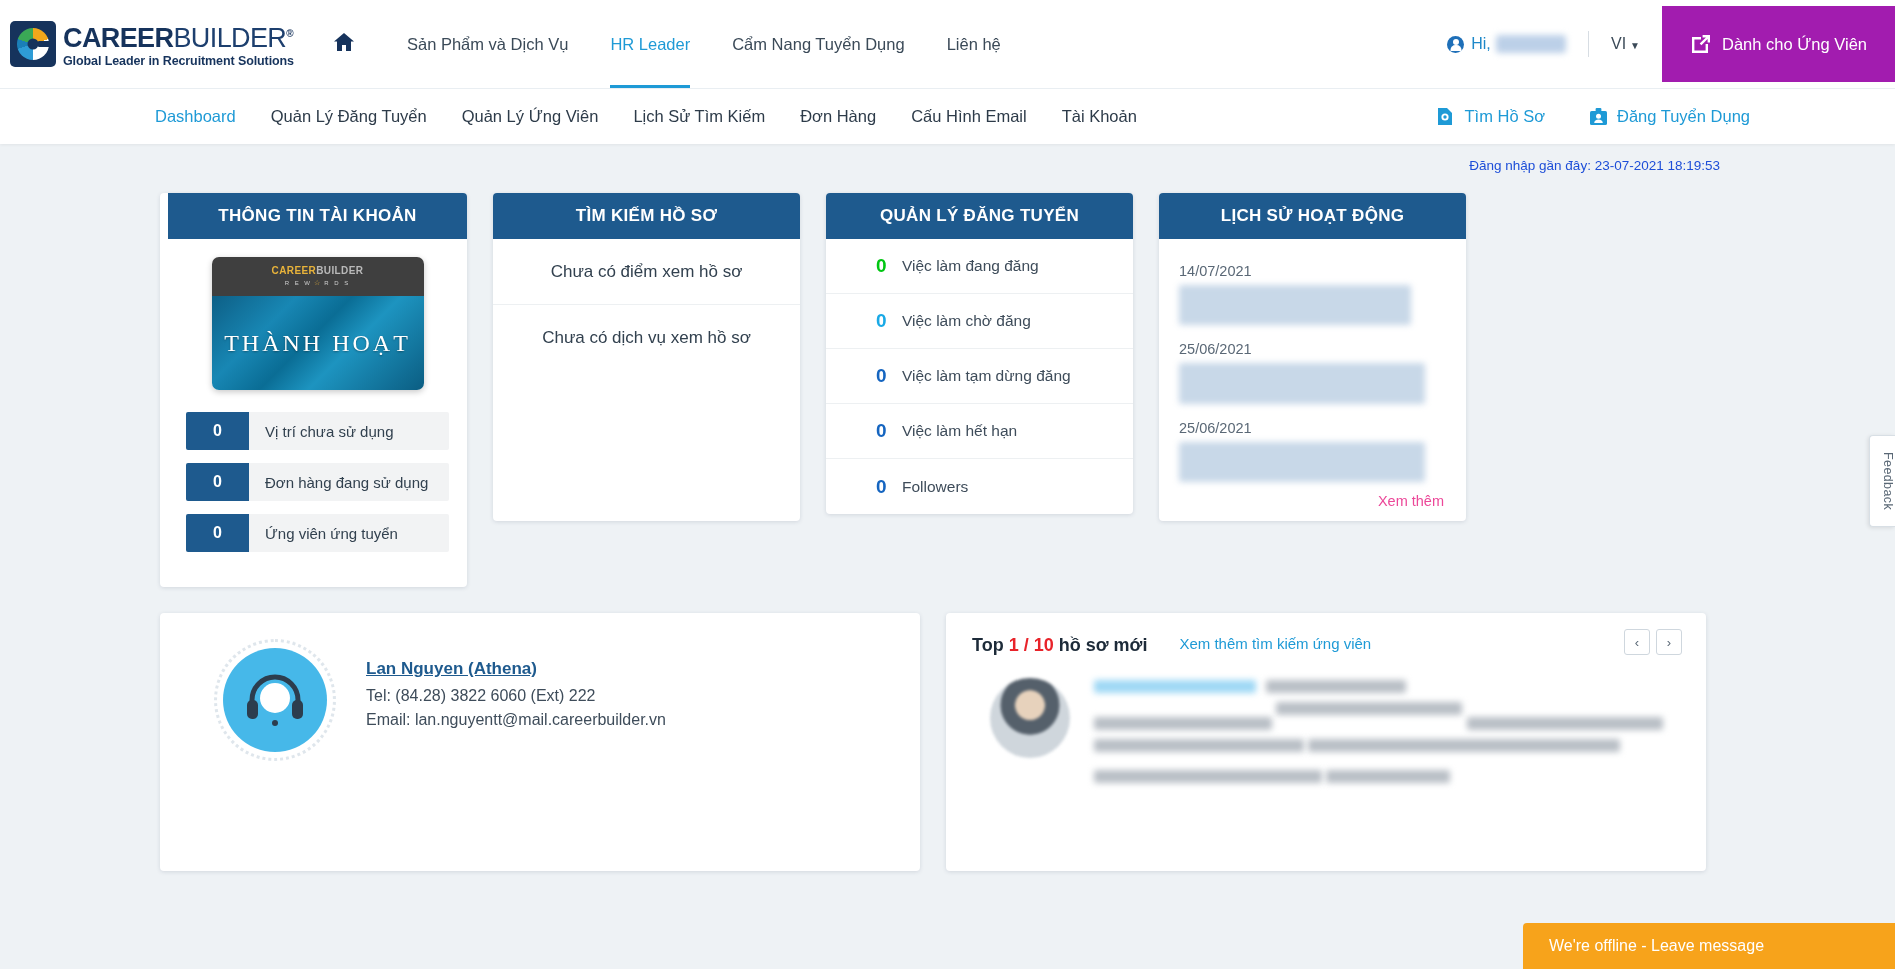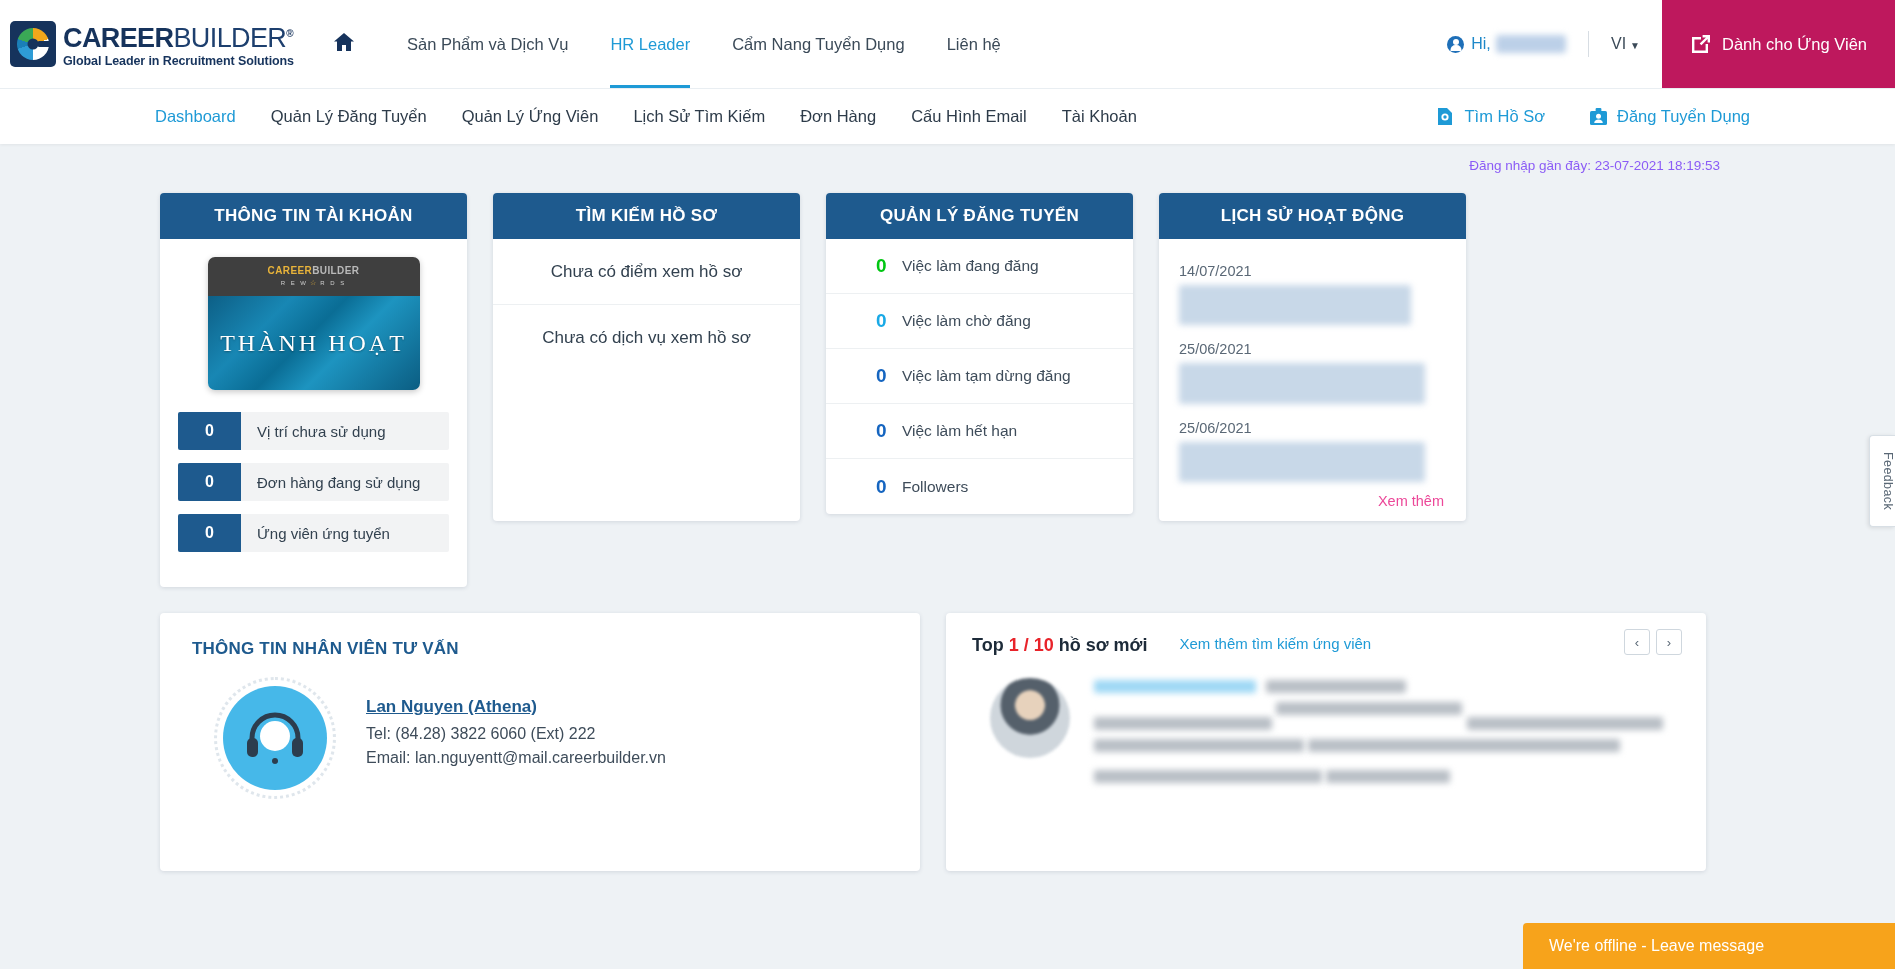--- a/index.html
+++ b/index.html
@@ -81,21 +81,21 @@
   .blurred {
     color: transparent; background: #bcd0e8; border-radius: 3px;
     filter: blur(3.4px); user-select: none; display: inline-block;
     margin-left: 5px; padding: 0 4px;
   }
   .divider-v { width: 1px; height: 26px; background: #d7dde3; margin: 0 22px; }
   .lang { font-size: 16px; color: #3b4a58; cursor: pointer; }
   .lang .caret { font-size: 10px; margin-left: 4px; }
 
   .cta-btn {
-    margin-left: 22px; height: 88px; background: #be185d;
+    margin-left: 22px; height: 76px; background: #a21caf;
     display: flex; align-items: center; padding: 0 28px; cursor: pointer;
     color: #fff; font-size: 16.5px;
   }
   .cta-btn svg { margin-right: 10px; }
 
   
   .subnav {
     height: 56px; background: #fff; border-top: 1px solid #e9eef2;
     display: flex; align-items: center; position: relative; z-index: 4;
     box-shadow: 0 1px 3px rgba(0,0,0,.06);
@@ -108,40 +108,40 @@
   .subnav-left a.active { color: #1e9ad6; }
   .subnav-right { margin-left: auto; display: flex; align-items: center; margin-right: 145px; }
   .subnav-right .item {
     display: flex; align-items: center; color: #1e9ad6; font-size: 16.5px;
     margin-left: 44px; cursor: pointer; white-space: nowrap;
   }
   .subnav-right .item svg { margin-right: 9px; }
 
   
   .login-time {
-    text-align: right; font-size: 13.5px; color: #8b5cf6;
+    text-align: right; font-size: 13.5px; color: #1d4ed8;
     padding: 14px 175px 0 0;
   }
 
   
   .grid-row {
     display: flex; gap: 26px; padding: 0 160px; margin-top: 20px;
     align-items: flex-start;
   }
   .card {
     background: #fff; border-radius: 4px;
     box-shadow: 0 1px 4px rgba(20,40,70,.13);
     overflow: hidden;
   }
   .card-head {
     background: #1e5a8e; color: #fff; text-align: center;
     font-size: 17px; font-weight: 700; letter-spacing: .3px;
     height: 46px; line-height: 46px;
   }
-  .col1 { width: 307px; }
+  .col1 { width: 307px; padding-left: 8px; }
   .col2 { width: 307px; }
   .col3 { width: 307px; }
   .col4 { width: 307px; }
 
   
   .c1-body { padding: 18px 18px 22px; }
   .member-card {
     width: 212px; height: 133px; margin: 0 auto 22px;
     border-radius: 7px; overflow: hidden; position: relative;
     box-shadow: 0 2px 6px rgba(0,0,0,.22);
@@ -447,21 +447,20 @@
         <div class="act-text" style="width:246px">Change Contact Information at 11:40:55:25 06 2021</div>
       </div>
       <div class="xem-them">Xem thêm</div>
     </div>
   </div>
 </div>
 
 <div class="bottom-row">
 
   <div class="consultant">
-    <h3>THÔNG TIN NHÂN VIÊN TƯ VẤN</h3>
     <div class="cons-inner">
       <div class="avatar-ring">
         <div class="avatar">
           <svg width="66" height="66" viewBox="0 0 66 66">
             <path d="M10 36v-3a23 23 0 0 1 46 0v3" fill="none" stroke="#2c3d4e" stroke-width="5"></path>
             <rect x="5" y="33" width="11" height="19" rx="5" fill="#2c3d4e"></rect>
             <rect x="50" y="33" width="11" height="19" rx="5" fill="#2c3d4e"></rect>
             <circle cx="33" cy="31" r="15" fill="#fff"></circle>
             <circle cx="33" cy="56" r="3" fill="#2c3d4e"></circle>
           </svg>

